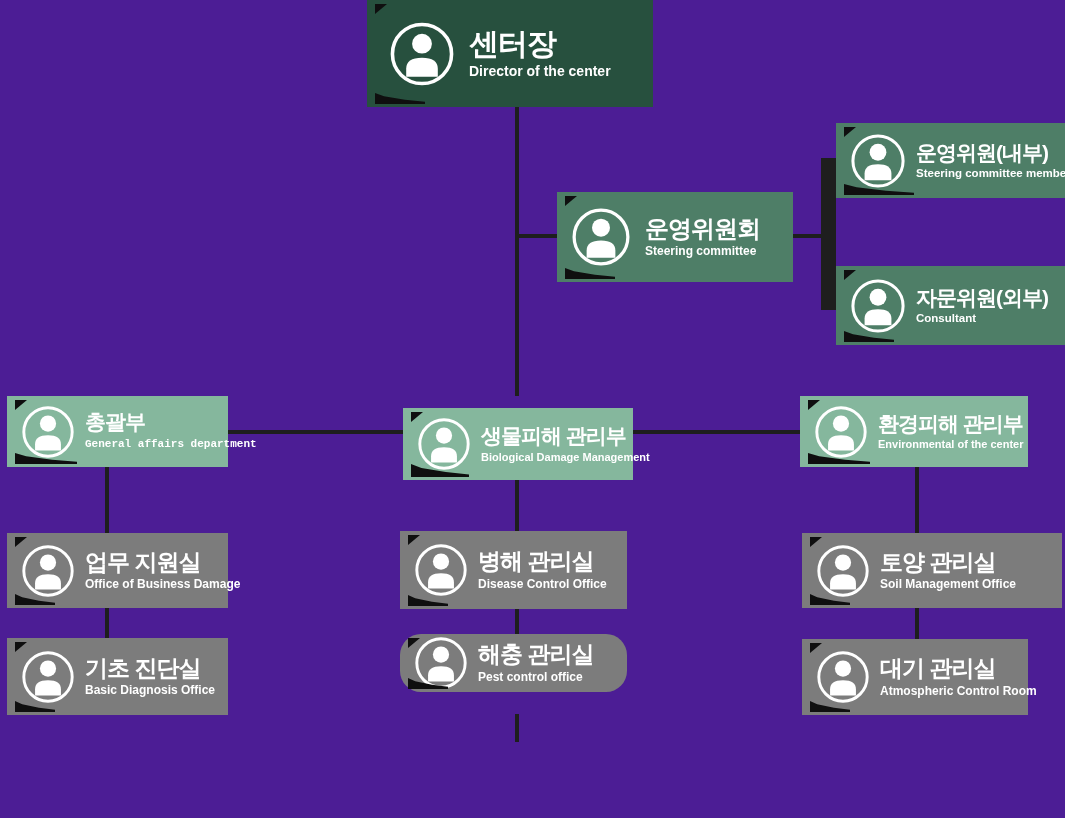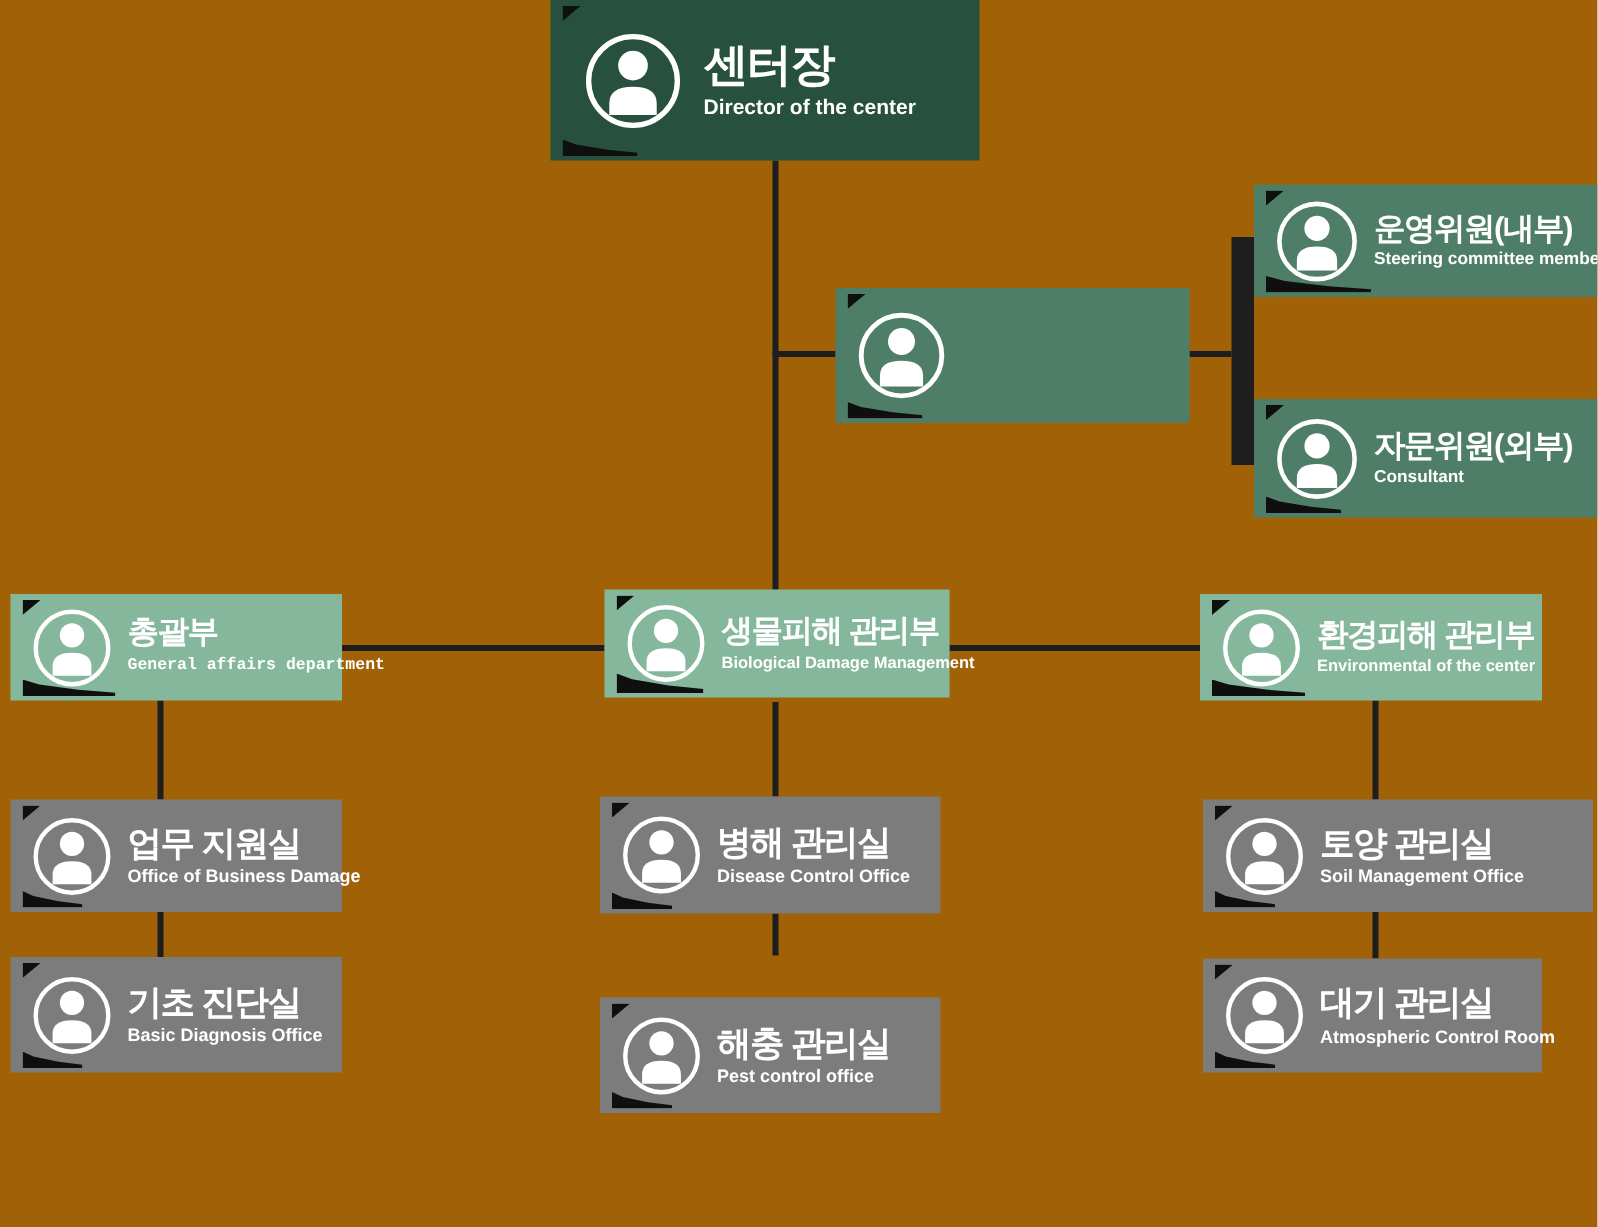--- a/index.html
+++ b/index.html
@@ -1,18 +1,18 @@
 <!DOCTYPE html>
 <html><head>
 <meta charset="utf-8">
 <style>
   html,body{margin:0;padding:0;background:#ffffff;}
   .canvas{
     position:relative;width:1065px;height:818px;overflow:hidden;
-    font-family:"Liberation Sans", sans-serif;background:#a16207;
+    font-family:"Liberation Sans", sans-serif;background:#4c1d95;
   }
   .conn{position:absolute;background:#1e1e1e;}
   .node{
     position:absolute;display:flex;align-items:center;
     color:#ffffff;box-sizing:border-box;padding-left:14px;
   }
   .c-dark{background:#27503e;padding-left:22px;}
   .c-mid{background:#4e7e67;}
   .c-light{background:#85b79d;}
   .c-gray{background:#7c7c7c;}
@@ -73,20 +73,24 @@
   <div class="node c-mid" style="left:557px;top:192px;width:236px;height:90px;">
     <span class="fold fold-top"></span>
     <span class="fold fold-bottom"></span>
     <span class="icon">
       <svg width="60" height="60" viewBox="0 0 48 48">
           <circle cx="24" cy="24" r="21.5" fill="none" stroke="#fff" stroke-width="2.6"></circle>
           <circle cx="24" cy="16.5" r="7.2" fill="#fff"></circle>
           <path d="M12.5 40.5 V34.8 Q12.5 26.8 24 26.8 Q35.5 26.8 35.5 34.8 V40.5 Z" fill="#fff"></path>
         </svg>
     </span>
+    <span class="txt">
+      <span class="ko">운영위원회</span>
+      <span class="en">Steering committee</span>
+    </span>
   </div>
 
   <div class="node c-mid sm" style="left:836px;top:123px;width:229px;height:75px;">
     <span class="fold fold-top"></span>
     <span class="fold fold-bottom" style="width:70px;"></span>
     <span class="icon">
       <svg width="56" height="56" viewBox="0 0 48 48">
           <circle cx="24" cy="24" r="21.5" fill="none" stroke="#fff" stroke-width="2.6"></circle>
           <circle cx="24" cy="16.5" r="7.2" fill="#fff"></circle>
           <path d="M12.5 40.5 V34.8 Q12.5 26.8 24 26.8 Q35.5 26.8 35.5 34.8 V40.5 Z" fill="#fff"></path>
@@ -123,21 +127,21 @@
           <circle cx="24" cy="16.5" r="7.2" fill="#fff"></circle>
           <path d="M12.5 40.5 V34.8 Q12.5 26.8 24 26.8 Q35.5 26.8 35.5 34.8 V40.5 Z" fill="#fff"></path>
         </svg>
     </span>
     <span class="txt" style="margin-left:10px;">
       <span class="ko">총괄부</span>
       <span class="en">General affairs department</span>
     </span>
   </div>
 
-  <div class="node c-light" style="left:403px;top:393px;width:230px;height:72px;">
+  <div class="node c-light" style="left:403px;top:408px;width:230px;height:72px;">
     <span class="fold fold-top"></span>
     <span class="fold fold-bottom" style="width:58px;height:13px;"></span>
     <span class="icon">
       <svg width="54" height="54" viewBox="0 0 48 48">
           <circle cx="24" cy="24" r="21.5" fill="none" stroke="#fff" stroke-width="2.6"></circle>
           <circle cx="24" cy="16.5" r="7.2" fill="#fff"></circle>
           <path d="M12.5 40.5 V34.8 Q12.5 26.8 24 26.8 Q35.5 26.8 35.5 34.8 V40.5 Z" fill="#fff"></path>
         </svg>
     </span>
     <span class="txt" style="margin-left:10px;">
@@ -203,21 +207,21 @@
           <circle cx="24" cy="16.5" r="7.2" fill="#fff"></circle>
           <path d="M12.5 40.5 V34.8 Q12.5 26.8 24 26.8 Q35.5 26.8 35.5 34.8 V40.5 Z" fill="#fff"></path>
         </svg>
     </span>
     <span class="txt" style="margin-left:10px;">
       <span class="ko">병해 관리실</span>
       <span class="en">Disease Control Office</span>
     </span>
   </div>
 
-  <div class="node c-gray" style="left:400px;top:665px;width:227px;height:77px;">
+  <div class="node c-gray" style="left:400px;top:634px;width:227px;height:58px;border-radius:21px;">
     <span class="fold fold-top"></span>
     <span class="fold fold-bottom" style="width:40px;"></span>
     <span class="icon">
       <svg width="54" height="54" viewBox="0 0 48 48">
           <circle cx="24" cy="24" r="21.5" fill="none" stroke="#fff" stroke-width="2.6"></circle>
           <circle cx="24" cy="16.5" r="7.2" fill="#fff"></circle>
           <path d="M12.5 40.5 V34.8 Q12.5 26.8 24 26.8 Q35.5 26.8 35.5 34.8 V40.5 Z" fill="#fff"></path>
         </svg>
     </span>
     <span class="txt" style="margin-left:10px;">

